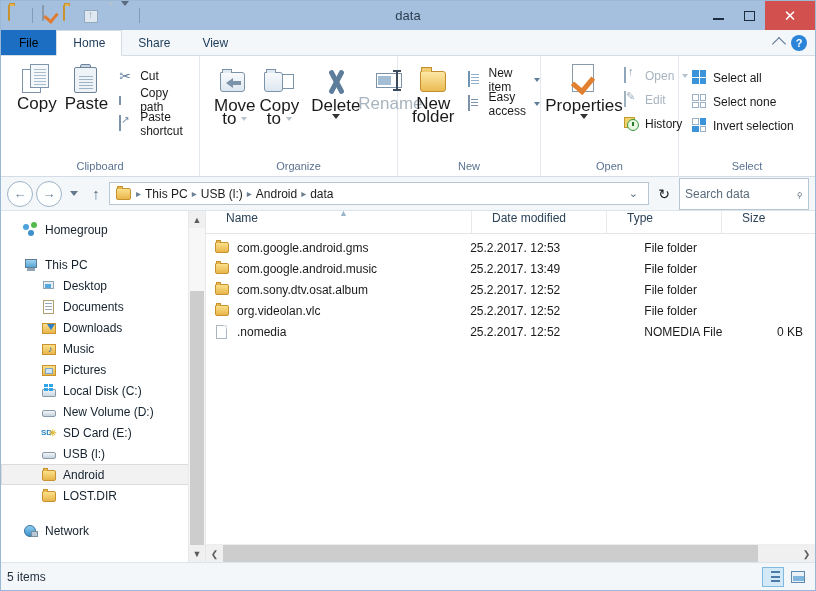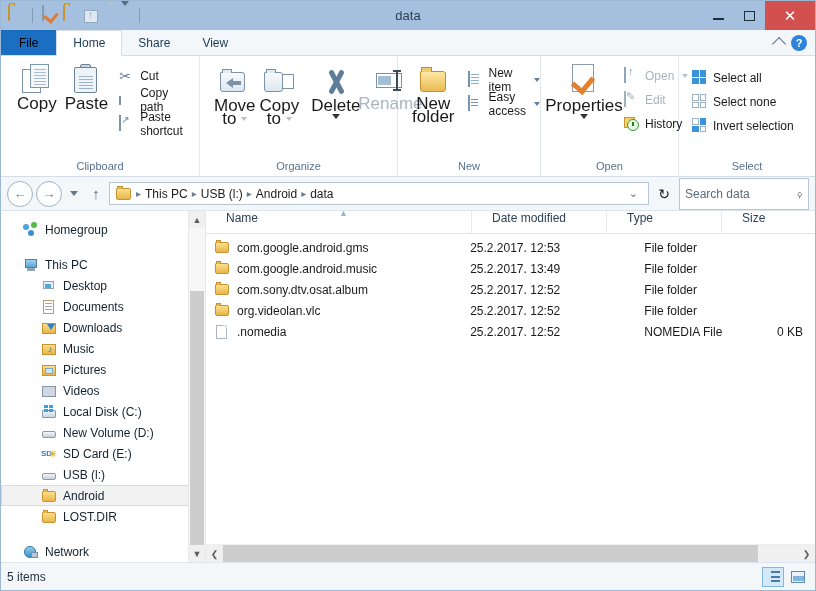--- a/index.html
+++ b/index.html
@@ -724,27 +724,20 @@
           <span>Music</span>
         </div>
         <div class="navitem indent">
           <span class="nav-ico pic-ico">
               <span class="f"></span>
               <span class="p"></span>
             </span>
           <span>Pictures</span>
         </div>
         <div class="navitem indent">
-          <span class="nav-ico vid-ico">
-              <span class="f"></span>
-              <span class="t"></span>
-            </span>
-          <span>Videos</span>
-        </div>
-        <div class="navitem indent">
           <span class="nav-ico disk-ico">
               <span class="body"></span>
               <span class="win">
                 <span></span>
                 <span></span>
                 <span></span>
                 <span></span>
               </span>
             </span>
           <span>Local Disk (C:)</span>

